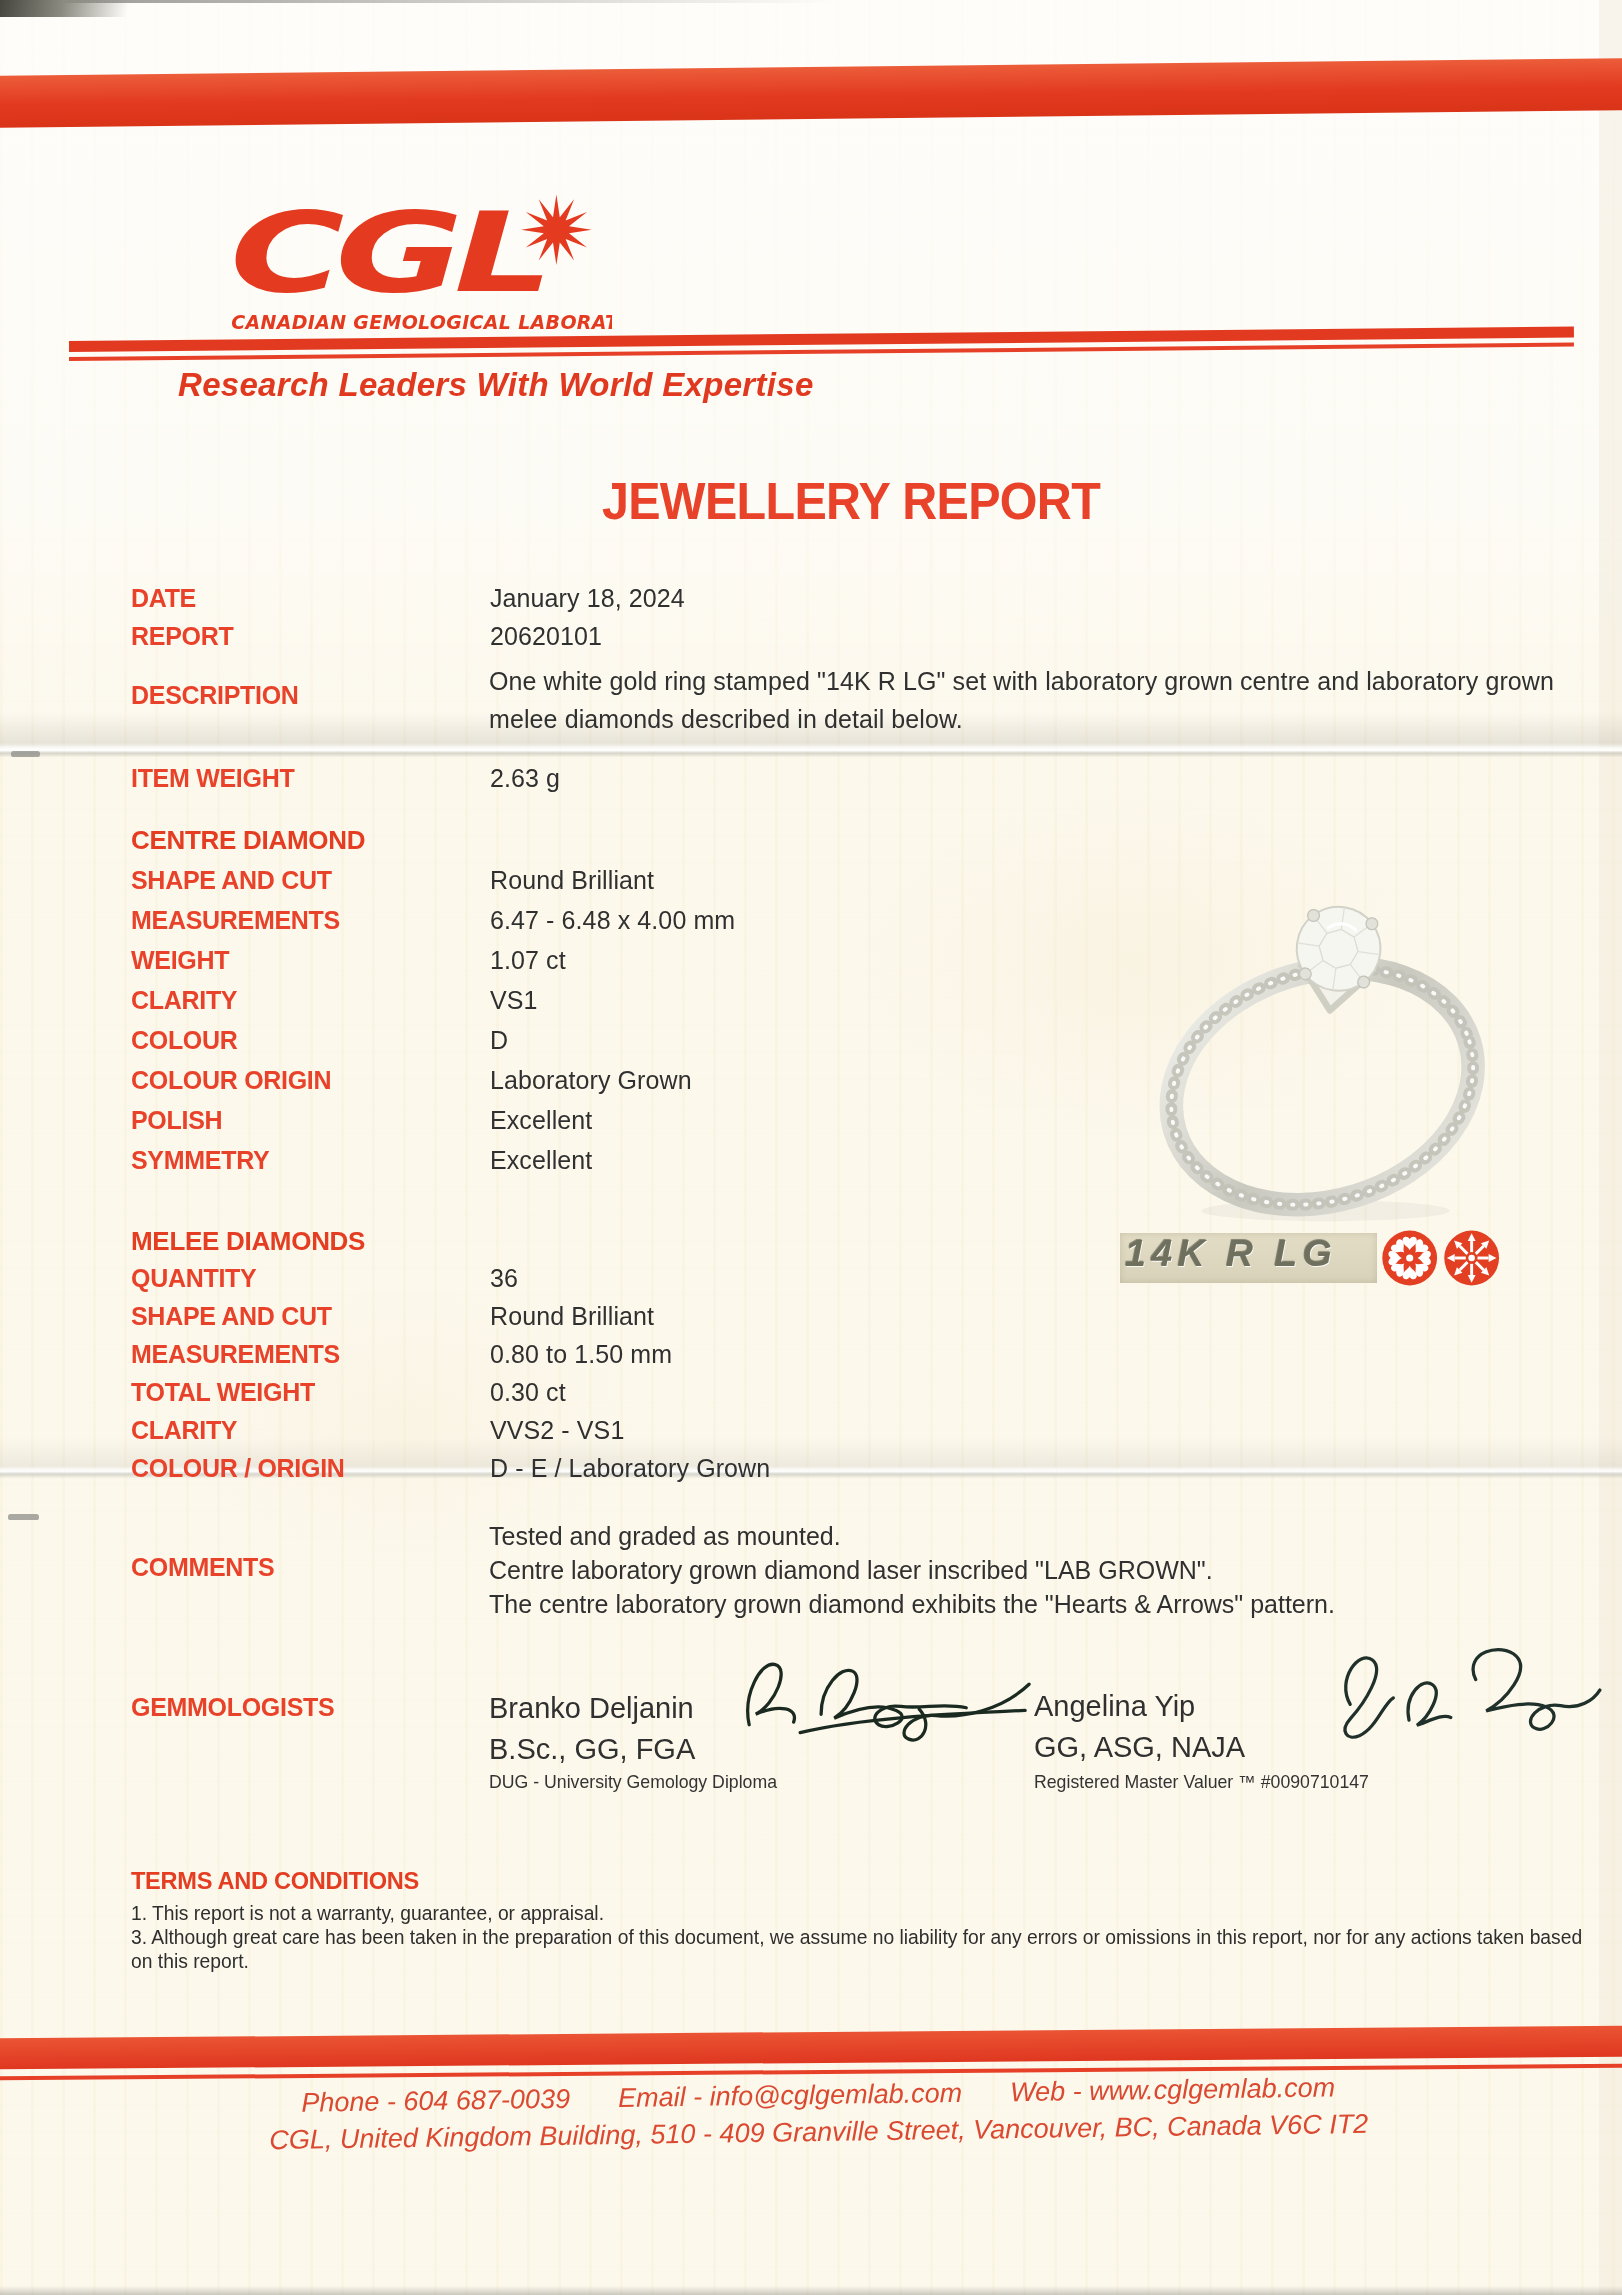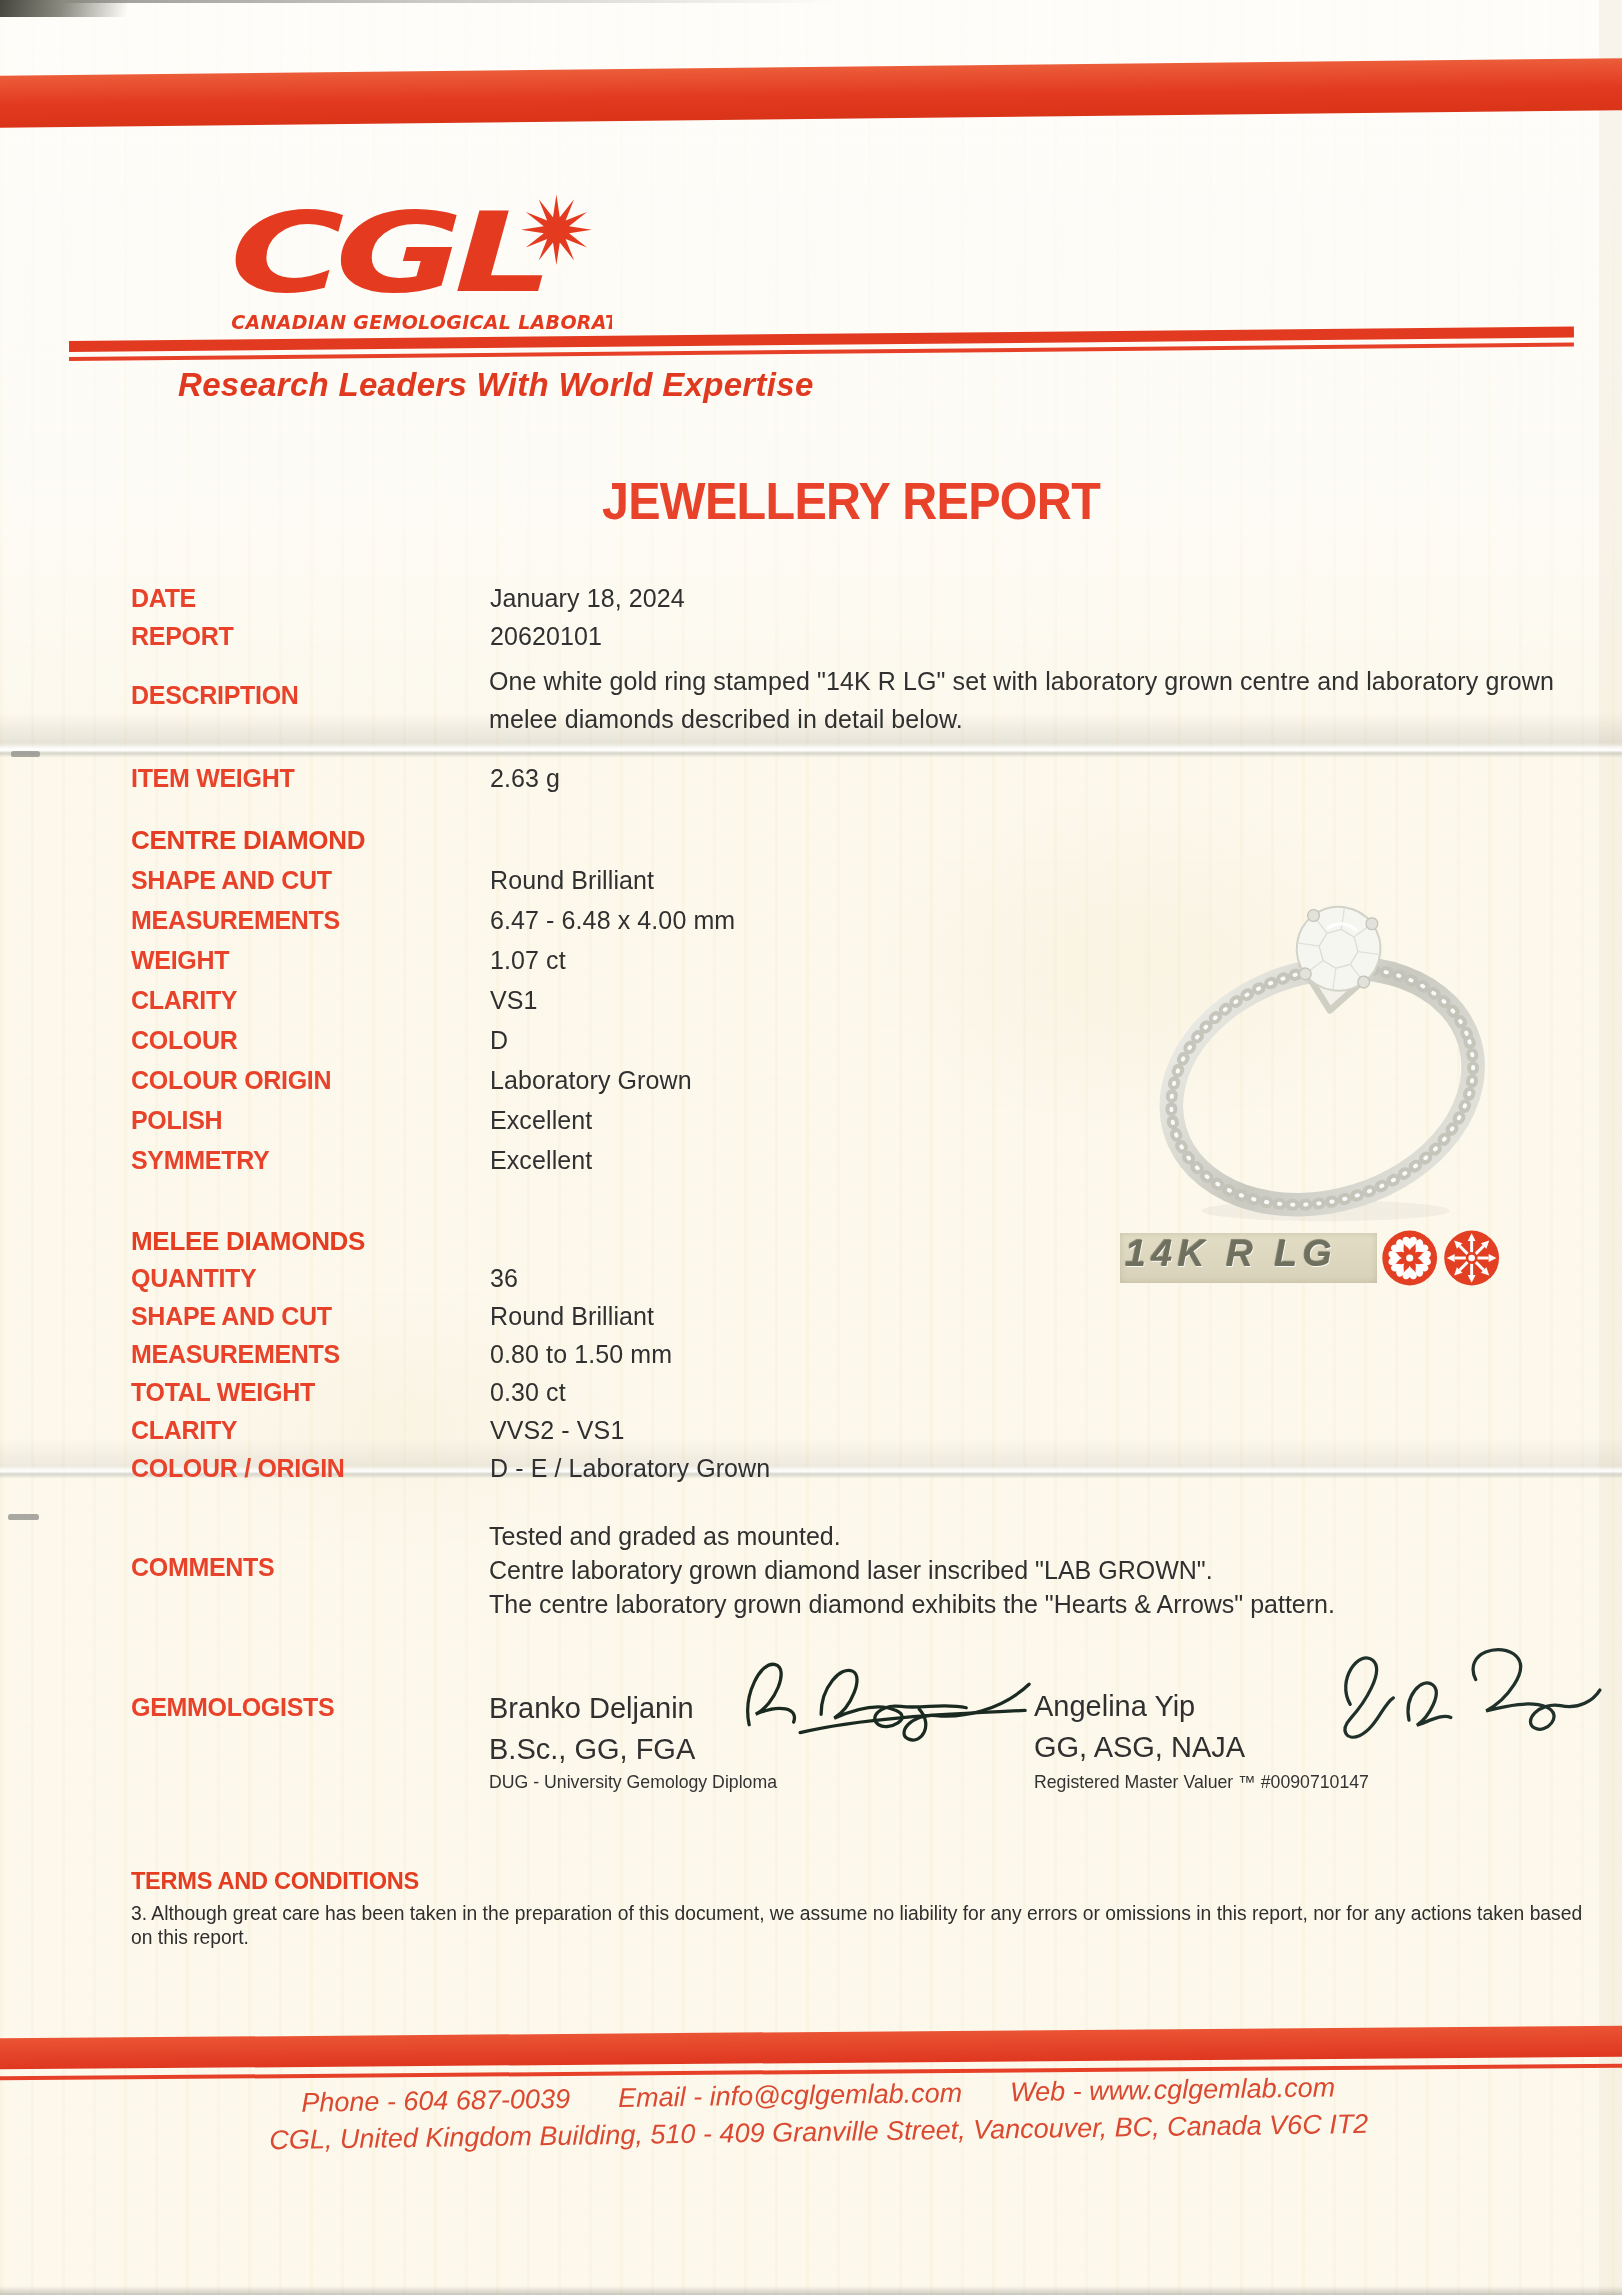--- a/index.html
+++ b/index.html
@@ -281,20 +281,21 @@
       <g fill="none" stroke="#20302a" stroke-width="5" stroke-linecap="round">
         <path d="M34,100 C12,62 48,16 68,32 C88,48 56,98 34,122 C18,140 28,156 48,148 C74,136 84,100 100,90"></path>
         <path d="M124,124 C116,86 144,58 160,70 C176,82 154,120 136,132 C154,126 174,114 188,120"></path>
         <path d="M226,62 C206,20 266,4 288,26 C310,48 272,94 242,110 C274,102 310,94 334,104 C362,116 334,146 316,136 C298,126 322,96 356,102 C384,108 406,94 416,78"></path>
       </g>
     </svg>
   </div>
 
   <div class="abs sec-heading" style="left:131px;top:1868px;font-size:23.6px;">TERMS AND CONDITIONS</div>
   <div class="abs terms-wrap" style="left:131px;top:1902px;">
+    <p class="terms-item">1. This report is not a warranty, guarantee, or appraisal.</p>
     <p class="terms-item">3. Although great care has been taken in the preparation of this document, we assume no liability for any errors or omissions in this report, nor for any actions taken based on this report.</p>
   </div>
 
   <div class="abs band-bottom"></div>
   <div class="abs rule-bottom-thin"></div>
   <div class="abs footer-skew" style="left:79px;top:2080px;width:1479px;">
     <div class="footer-line1">
       <span>Phone - 604 687-0039</span>
       <span>Email - info@cglgemlab.com</span>
       <span>Web - www.cglgemlab.com</span>

